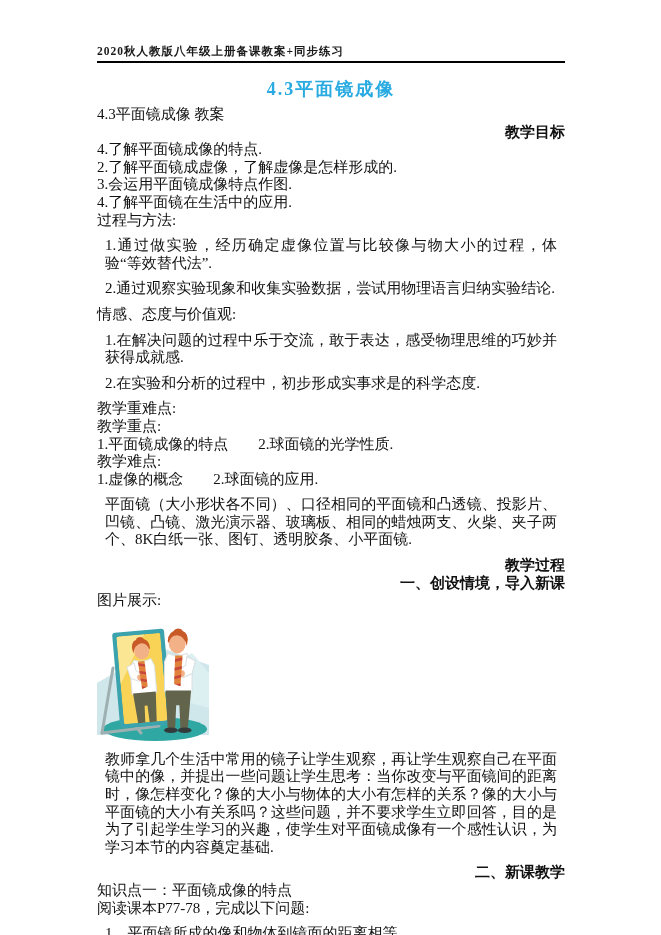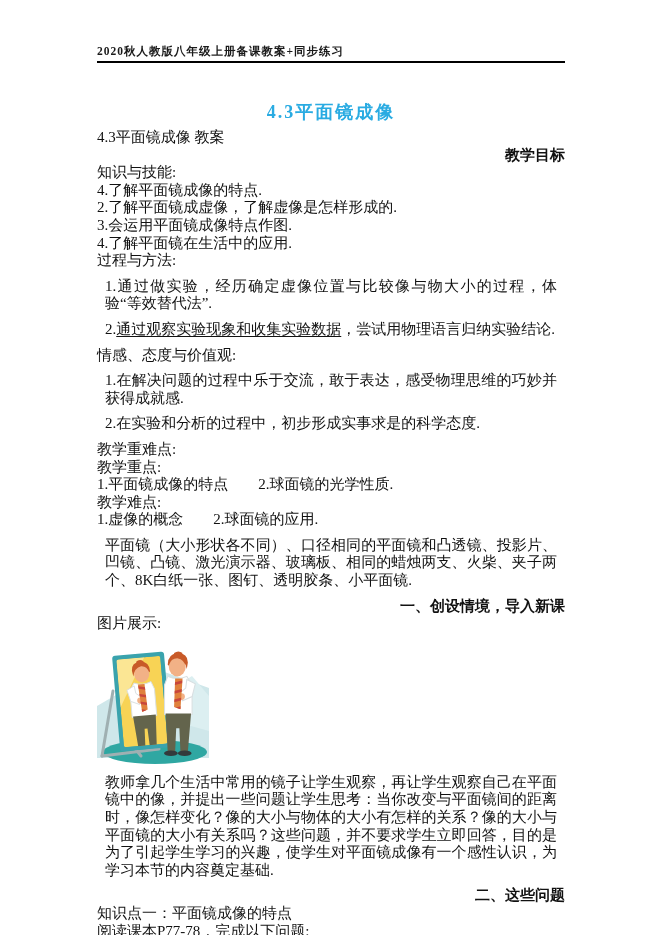--- a/index.html
+++ b/index.html
@@ -10,29 +10,29 @@
     -webkit-font-smoothing:none;
   }
   .page{width:661px;height:935px;overflow:hidden;position:relative;background:#fff;}
   .content{width:468px;margin-left:97px;}
   .header-line{
     margin-top:44px;
     font-size:11.5px;font-weight:700;letter-spacing:1px;line-height:14px;color:#1a1a1a;
   }
   .rule{border-bottom:2px solid #000;margin-top:3px;width:468px;}
   .doc-title{
-    margin-top:39px;text-align:center;
+    margin-top:16px;text-align:center;
     font-size:18px;font-weight:700;letter-spacing:2px;line-height:20px;
     color:var(--title_accent,#29abe2);
   }
   .body-text{margin-top:7px;font-size:15px;line-height:17.6px;}
   .line{min-height:17.6px;}
   .bold{font-weight:700;text-align:right;}
   .para{margin:8px;text-align:justify;}
-  .u{text-decoration:underline;text-underline-offset:2px;}
+  .u{text-underline-offset:2px;}
   .illustration{display:block;margin:3px 0 4px 0;}
   
   .wall1{fill:var(--wall_light,#cfe7ea);}
   .wall2{fill:#dcefF1;}
   .rug{fill:var(--rug_teal,#2fa7a2);}
   .frame{fill:var(--mirror_teal,#3aa3ad);}
   .glass{fill:var(--mirror_yellow,#f8d355);}
   .glare{fill:#fce9a0;opacity:.85;}
   .skin{fill:var(--skin,#f2b186);}
   .hair{fill:var(--hair_orange,#c85a28);}
@@ -50,37 +50,37 @@
   <div class="content">
 
     <div class="header-line">2020秋人教版八年级上册备课教案+同步练习</div>
     <div class="rule"></div>
 
     <div class="doc-title">4.3平面镜成像</div>
 
     <div class="body-text">
       <div class="line">4.3平面镜成像 教案</div>
       <div class="line bold">教学目标</div>
-      <div class="line">知识与技能:</div>
       <div class="line">4.了解平面镜成像的特点.</div>
       <div class="line">2.了解平面镜成虚像，了解虚像是怎样形成的.</div>
       <div class="line">3.会运用平面镜成像特点作图.</div>
       <div class="line">4.了解平面镜在生活中的应用.</div>
       <div class="line">过程与方法:</div>
       <p class="para">1.通过做实验，经历确定虚像位置与比较像与物大小的过程，体验“等效替代法”.</p>
       <p class="para"><span>2.</span><span class="u">通过观察实验现象和收集实验数据</span><span>，尝试用物理语言归纳实验结论.</span></p>
       <div class="line">情感、态度与价值观:</div>
       <p class="para">1.在解决问题的过程中乐于交流，敢于表达，感受物理思维的巧妙并获得成就感.</p>
       <p class="para">2.在实验和分析的过程中，初步形成实事求是的科学态度.</p>
       <div class="line">教学重难点:</div>
       <div class="line">教学重点:</div>
       <div class="line">1.平面镜成像的特点　　2.球面镜的光学性质.</div>
       <div class="line">教学难点:</div>
       <div class="line">1.虚像的概念　　2.球面镜的应用.</div>
       <p class="para">平面镜（大小形状各不同）、口径相同的平面镜和凸透镜、投影片、凹镜、凸镜、激光演示器、玻璃板、相同的蜡烛两支、火柴、夹子两个、8K白纸一张、图钉、透明胶条、小平面镜.</p>
+      <div class="line bold">教学过程</div>
       <div class="line bold">一、创设情境，导入新课</div>
       <div class="line">图片展示:</div>
 
       <svg class="illustration" width="112" height="130" viewBox="0 0 112 130" xmlns="http://www.w3.org/2000/svg">
         <defs>
           <g id="figman">
             <ellipse class="skin" cx="21" cy="14" rx="8" ry="9"></ellipse>
             <path class="hair" d="M12,12 Q12,2 21,1 Q31,1 31,10 L30,16 Q28,7 21,6 Q15,6 13,13 Z"></path>
             <path class="hair" d="M18,1 q4,-3 8,0 l-2,3 q-3,-2 -6,0 Z"></path>
             <path class="shirt" d="M12,23 Q21,27 30,23 L35,31 L35,59 Q22,63 9,59 L9,31 Z"></path>
@@ -121,19 +121,19 @@
             <rect class="glass" x="4" y="4" width="44" height="88"></rect>
             <polygon class="glare" points="4,4 32,4 4,52"></polygon>
             <use href="#figman" transform="translate(48,7) scale(-0.95,0.95)"></use>
           </g>
         </g>
 
         <use href="#figman" transform="translate(58,16) scale(1.06)"></use>
       </svg>
 
       <p class="para">教师拿几个生活中常用的镜子让学生观察，再让学生观察自己在平面镜中的像，并提出一些问题让学生思考：当你改变与平面镜间的距离时，像怎样变化？像的大小与物体的大小有怎样的关系？像的大小与平面镜的大小有关系吗？这些问题，并不要求学生立即回答，目的是为了引起学生学习的兴趣，使学生对平面镜成像有一个感性认识，为学习本节的内容奠定基础.</p>
-      <div class="line bold">二、这些问题</div>
+      <div class="line bold">二、新课教学</div>
       <div class="line">知识点一：平面镜成像的特点</div>
       <div class="line">阅读课本P77-78，完成以下问题:</div>
       <p class="para"><span>1．平面镜所成的像和物体到镜面的距离</span><span class="u">相等</span><span>.</span></p>
     </div>
   </div>
 </div>
 
 </body></html>

